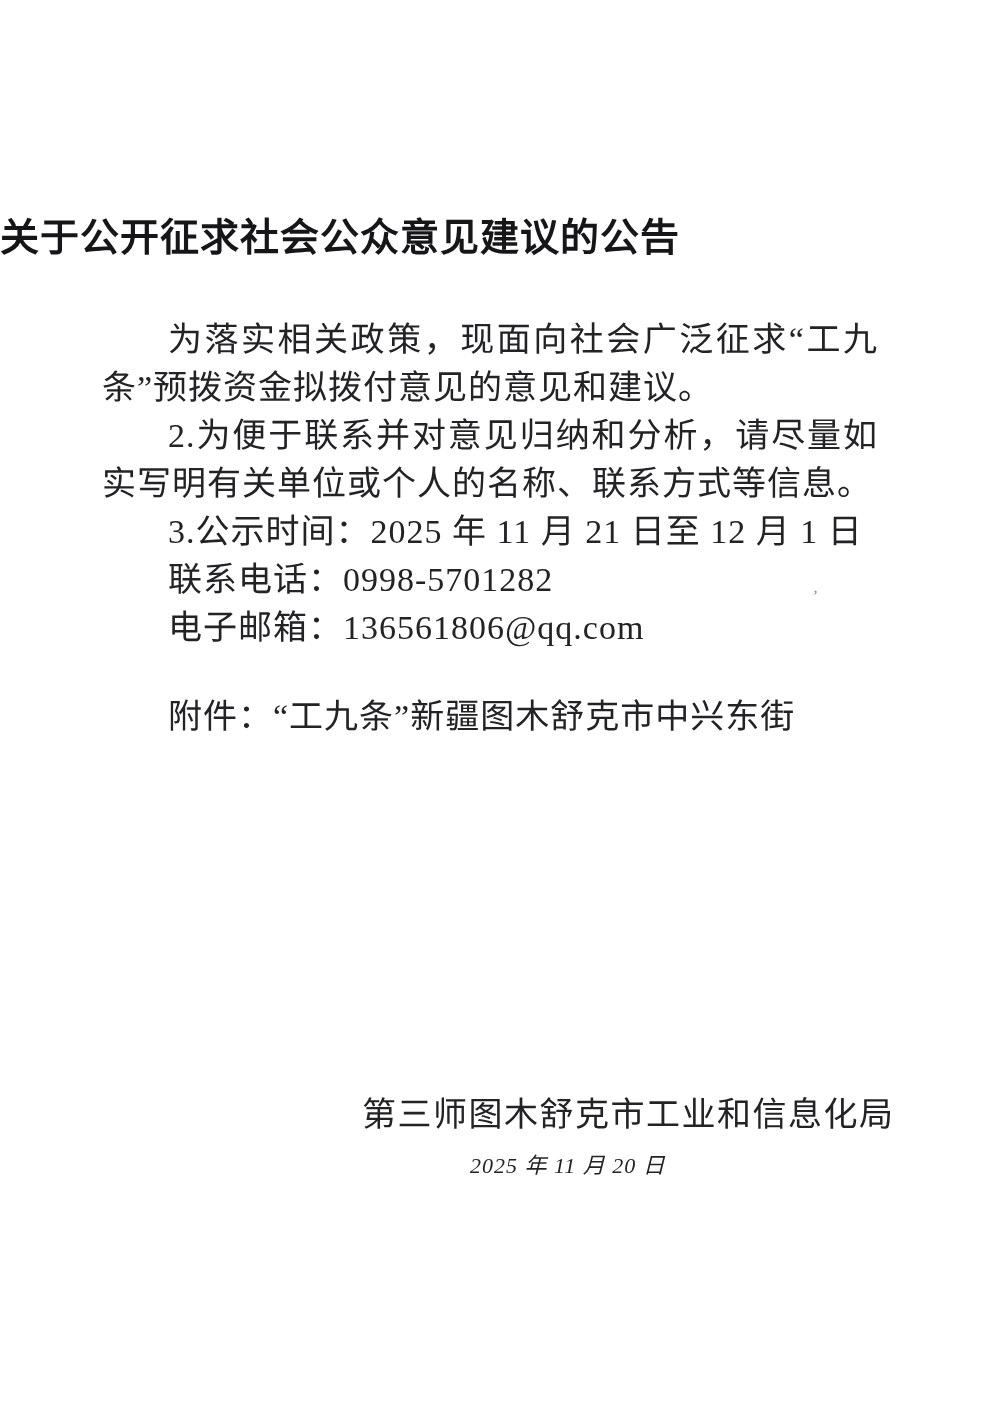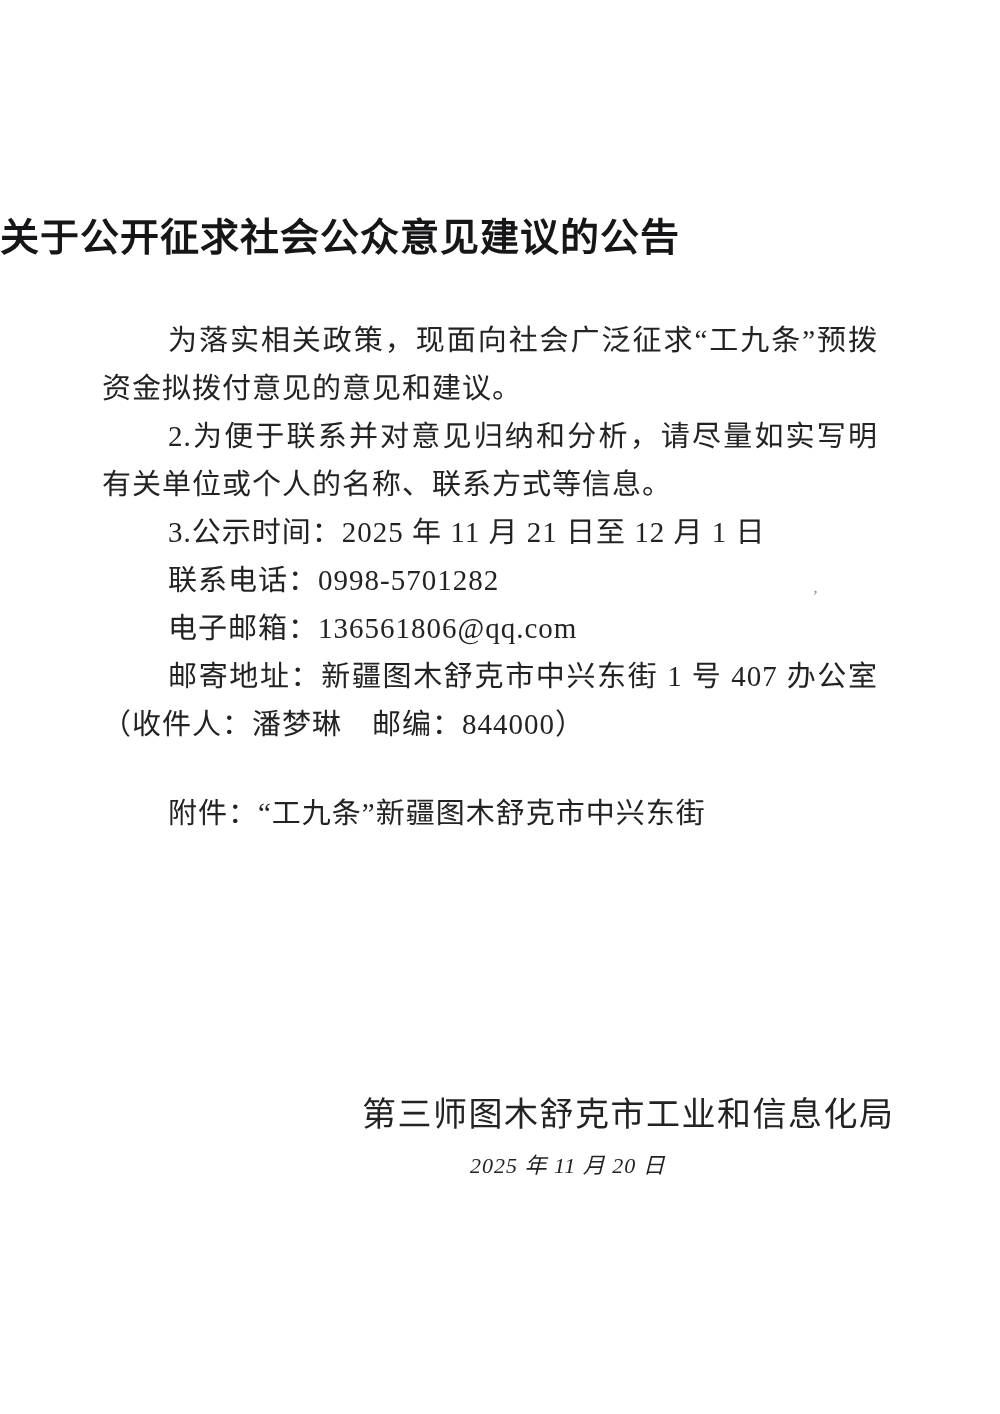--- a/index.html
+++ b/index.html
@@ -27,21 +27,21 @@
     font-weight: bold;
     letter-spacing: 1px;
     color: #161618;
     white-space: nowrap;
   }
   .doc-body {
     position: absolute;
     top: 316px;
     left: 102px;
     width: 776px;
-    font-size: 29px;
+    font-size: 34px;
     line-height: 48px;
     letter-spacing: 1px;
     text-align: justify;
     text-justify: inter-ideograph;
   }
   .doc-body p {
     margin: 0;
     text-indent: 66px;
   }
   .doc-body p.attachment-line {
@@ -82,21 +82,20 @@
 <div class="page">
 
   <h1 class="doc-title">关于公开征求社会公众意见建议的公告</h1>
 
   <div class="doc-body">
     <p>为落实相关政策，现面向社会广泛征求“工九条”预拨资金拟拨付意见的意见和建议。</p>
     <p>2.为便于联系并对意见归纳和分析，请尽量如实写明有关单位或个人的名称、联系方式等信息。</p>
     <p>3.公示时间：2025 年 11 月 21 日至 12 月 1 日</p>
     <p>联系电话：0998-5701282</p>
     <p>电子邮箱：136561806@qq.com</p>
-    <p>邮寄地址：新疆图木舒克市中兴东街 1 号 407 办公室（收件人：潘梦琳　邮编：844000）</p>
     <p class="attachment-line">附件：“工九条”新疆图木舒克市中兴东街</p>
   </div>
 
   <div class="signature-org">第三师图木舒克市工业和信息化局</div>
 
   <div class="signature-date">2025 年 11 月 20 日</div>
 
   <span class="scan-speck">’</span>
 
 </div>

